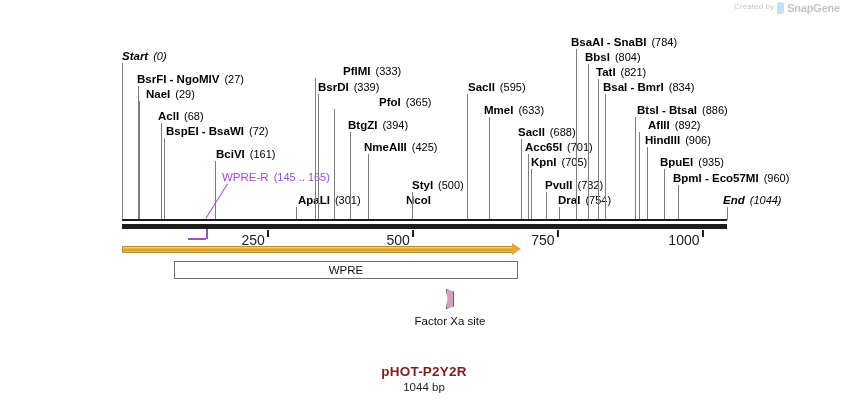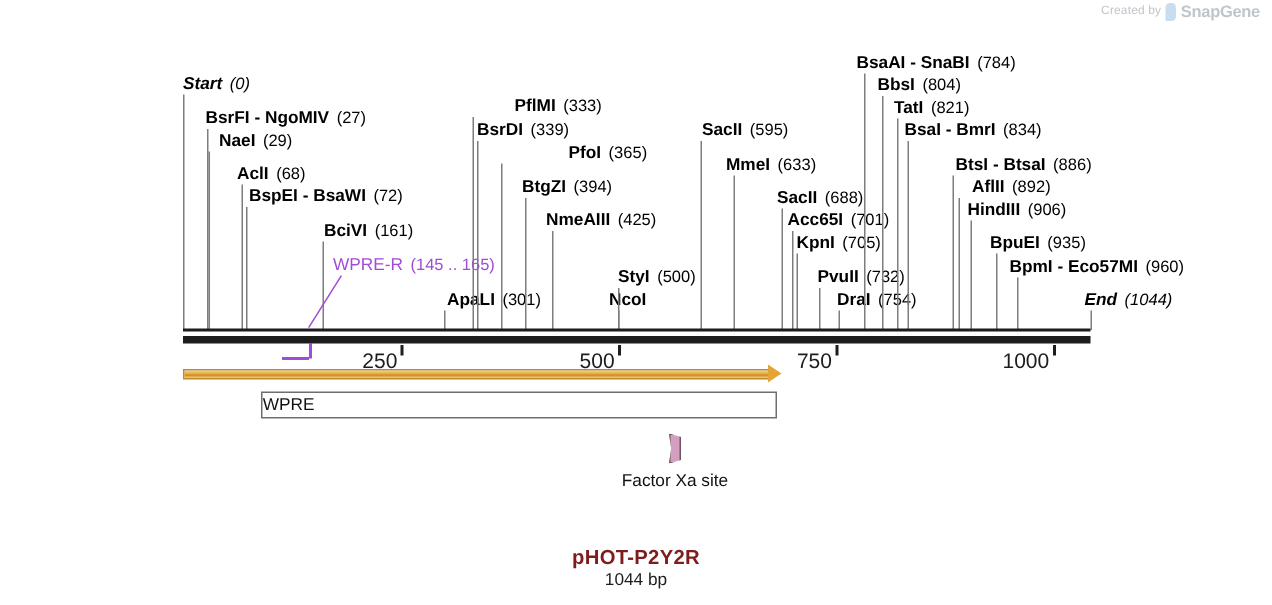--- a/index.html
+++ b/index.html
@@ -115,21 +115,21 @@
     border-left: 9px solid #e3a636;
   }
   
   #wpre-box {
     position: absolute;
     border: 1px solid #6e6e6e;
     background: #ffffff;
     box-sizing: border-box;
     display: flex;
     align-items: center;
-    justify-content: flex-start;
+    justify-content: center;
     font-size: 11.5px;
     color: #111111;
   }
   
   #xa-marker {
     position: absolute;
     width: 8px;
     height: 20px;
     background: #d49ec0;
     border: 1px solid #6e5562;

